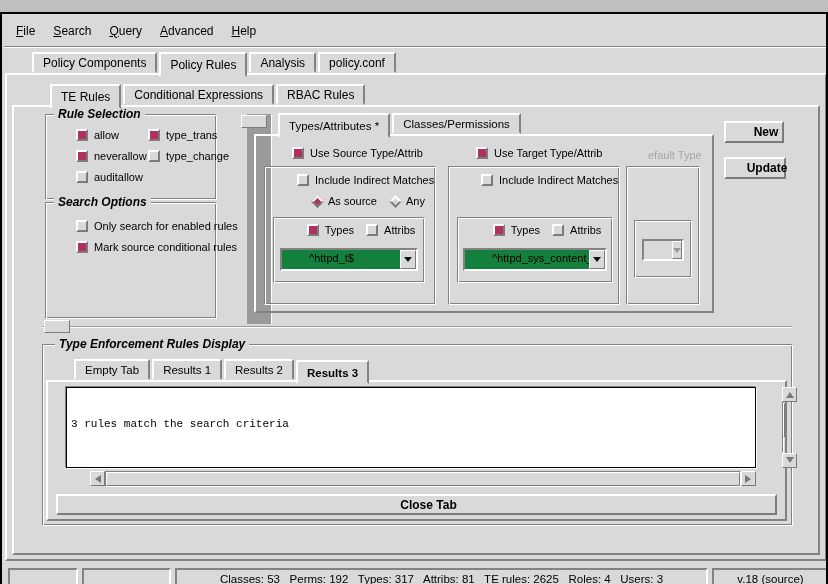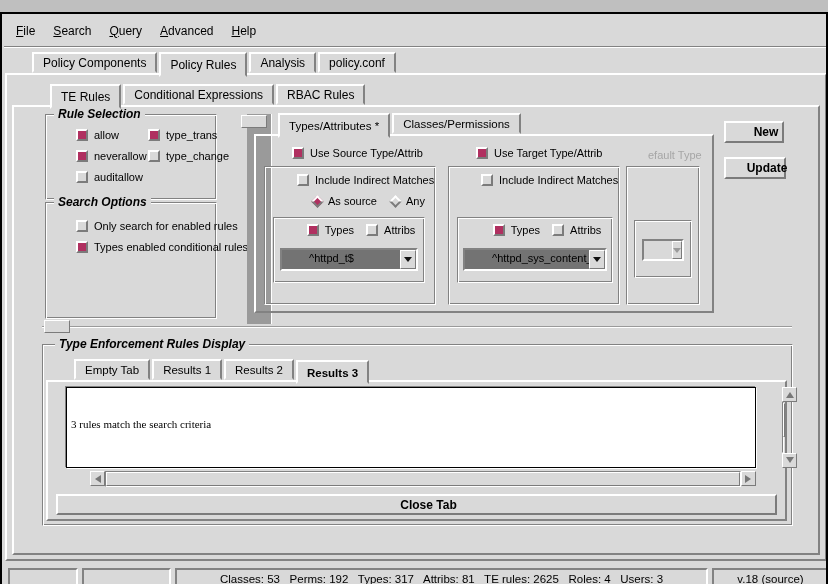--- a/index.html
+++ b/index.html
@@ -30,31 +30,31 @@
   
   .row{display:flex;align-items:center;gap:6px;cursor:pointer;}
   .cb{width:12px;height:12px;flex:0 0 12px;background:#d9d9d9;
       border:2px solid;border-color:#ffffff #7b7b7b #7b7b7b #ffffff;}
   .cb.on{background:#b03060;}
   .radio{width:9px;height:9px;flex:0 0 9px;transform:rotate(45deg);background:#d9d9d9;
          border:2px solid;border-color:#ffffff #7b7b7b #7b7b7b #ffffff;}
   .radio.on{background:#b03060;}
   .lbl{font-size:11px;white-space:nowrap;}
   
-  .combo{background:#737373;border:2px solid;border-color:#828282 #ffffff #ffffff #828282;
+  .combo{background:#15803d;border:2px solid;border-color:#828282 #ffffff #ffffff #828282;
          display:flex;align-items:stretch;cursor:pointer;}
   .combo .val{flex:1;font-size:11px;padding:2px 1px 0 3px;white-space:nowrap;overflow:hidden;}
   .combo .arrow{width:16px;background:#d9d9d9;border:1px solid;border-color:#ffffff #7b7b7b #7b7b7b #ffffff;
                 display:flex;align-items:center;justify-content:center;}
   .tri-down{width:0;height:0;border:4px solid transparent;border-top:5px solid #111;margin-top:4px;}
   .combo.disabled{background:#d9d9d9;}
   .combo.disabled .tri-down{border-top-color:#9a9a9a;}
   
   .rtext{background:#ffffff;border:1px solid #000;box-shadow:-1px -1px 0 #828282,1px 1px 0 #ffffff;
-         font-family:Liberation Serif, serif;font-size:11px;line-height:14px;
+         font-family:Liberation Mono, monospace;font-size:11px;line-height:14px;
          padding:1px 0 0 4px;overflow:hidden;white-space:pre;}
   .rline{white-space:pre;}
   .gap-line{height:14px;}
   
   .sarrow{width:15px;height:15px;flex:0 0 15px;background:#d9d9d9;
           border:1px solid;border-color:#ffffff #7b7b7b #7b7b7b #ffffff;
           display:flex;align-items:center;justify-content:center;cursor:pointer;}
   .trough{flex:1;background:#c8c8c8;border:1px solid;border-color:#828282 #ffffff #ffffff #828282;position:relative;}
   .thumb{background:#d9d9d9;border:1px solid;border-color:#ffffff #7b7b7b #7b7b7b #ffffff;position:absolute;cursor:pointer;}
   .t-up{width:0;height:0;border:4px solid transparent;border-bottom:6px solid #777;margin-top:-3px;}
@@ -131,21 +131,21 @@
   <div class="fs" style="left:43px;top:188px;width:172px;height:117px;z-index:3;">
     <div class="box groove"></div>
     <span class="fs-label">Search Options</span>
     <div class="abs" style="left:7px;top:18px;display:flex;flex-direction:column;gap:9px;">
       <label class="row">
         <span class="cb"></span>
         <span class="lbl">Only search for enabled rules</span>
       </label>
       <label class="row">
         <span class="cb on"></span>
-        <span class="lbl">Types enabled conditional rules</span>
+        <span class="lbl">Mark source conditional rules</span>
       </label>
     </div>
   </div>
 
   <div class="abs vline" style="left:245px;top:100px;width:1px;height:210px;z-index:3;"></div>
   <div class="abs sash-handle" style="left:239px;top:101px;z-index:3;"></div>
 
   <div class="abs tabs" style="left:252px;top:97px;height:25px;z-index:6;">
     <div class="tab on" style="font-size:11.5px;">Types/Attributes *</div>
     <div class="tab" style="font-size:11.5px;">Classes/Permissions</div>

